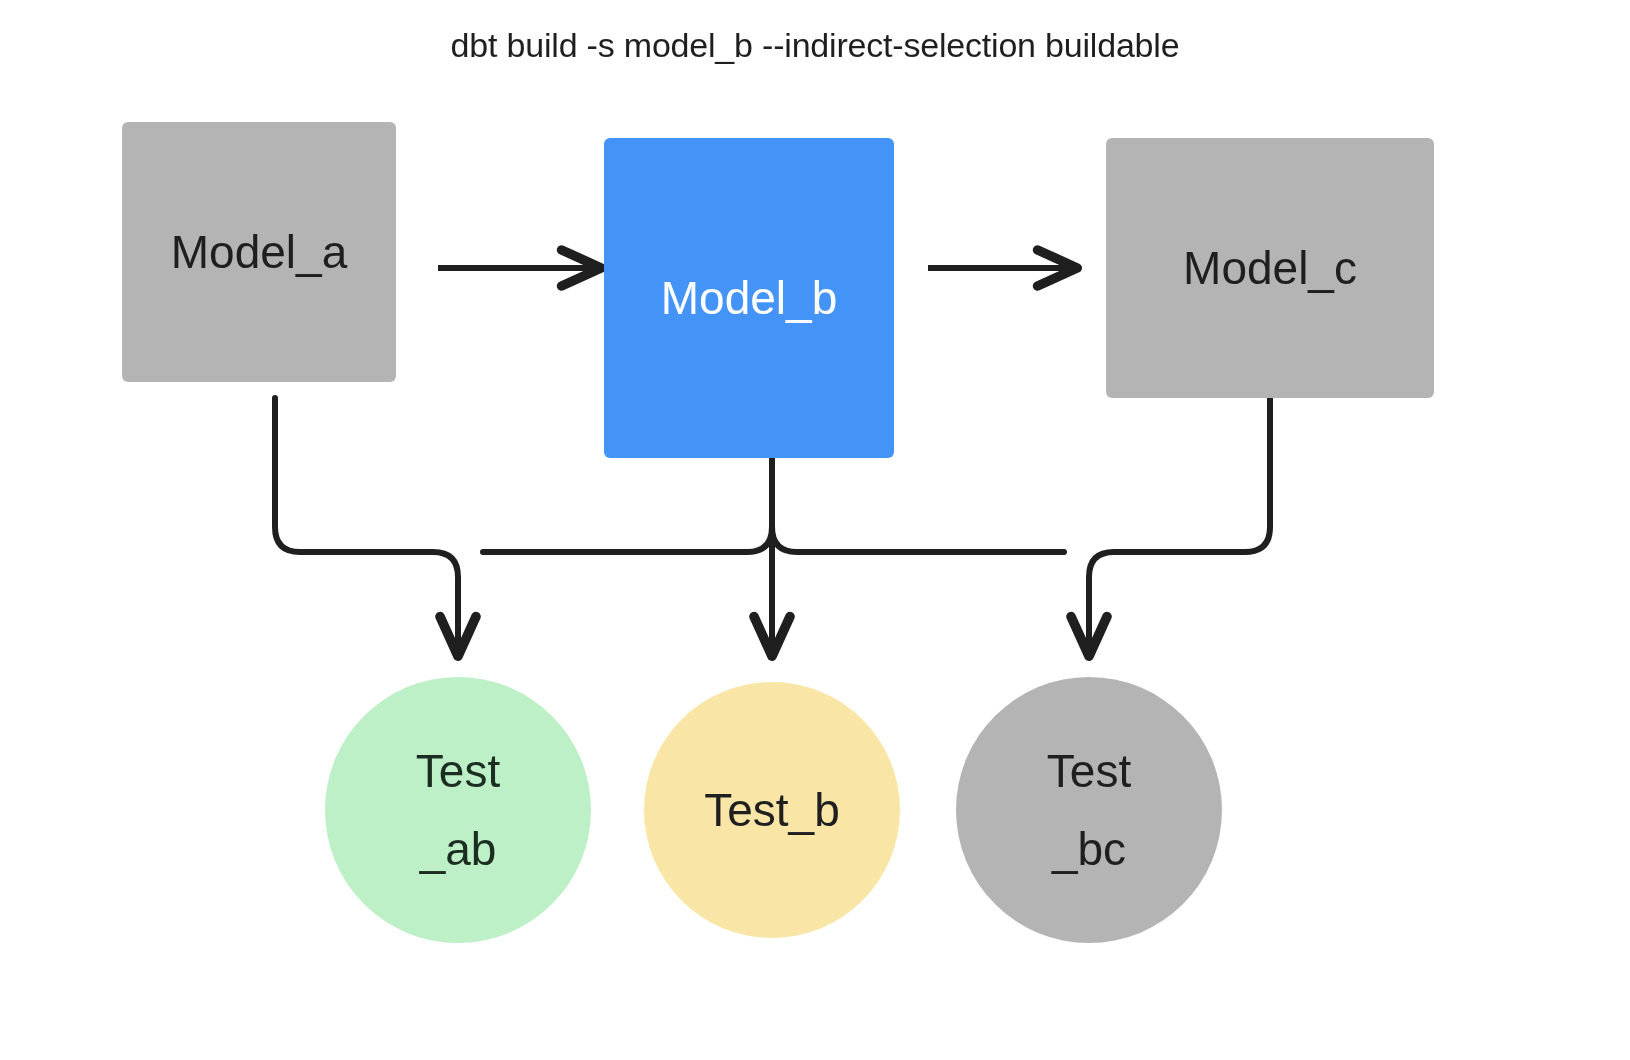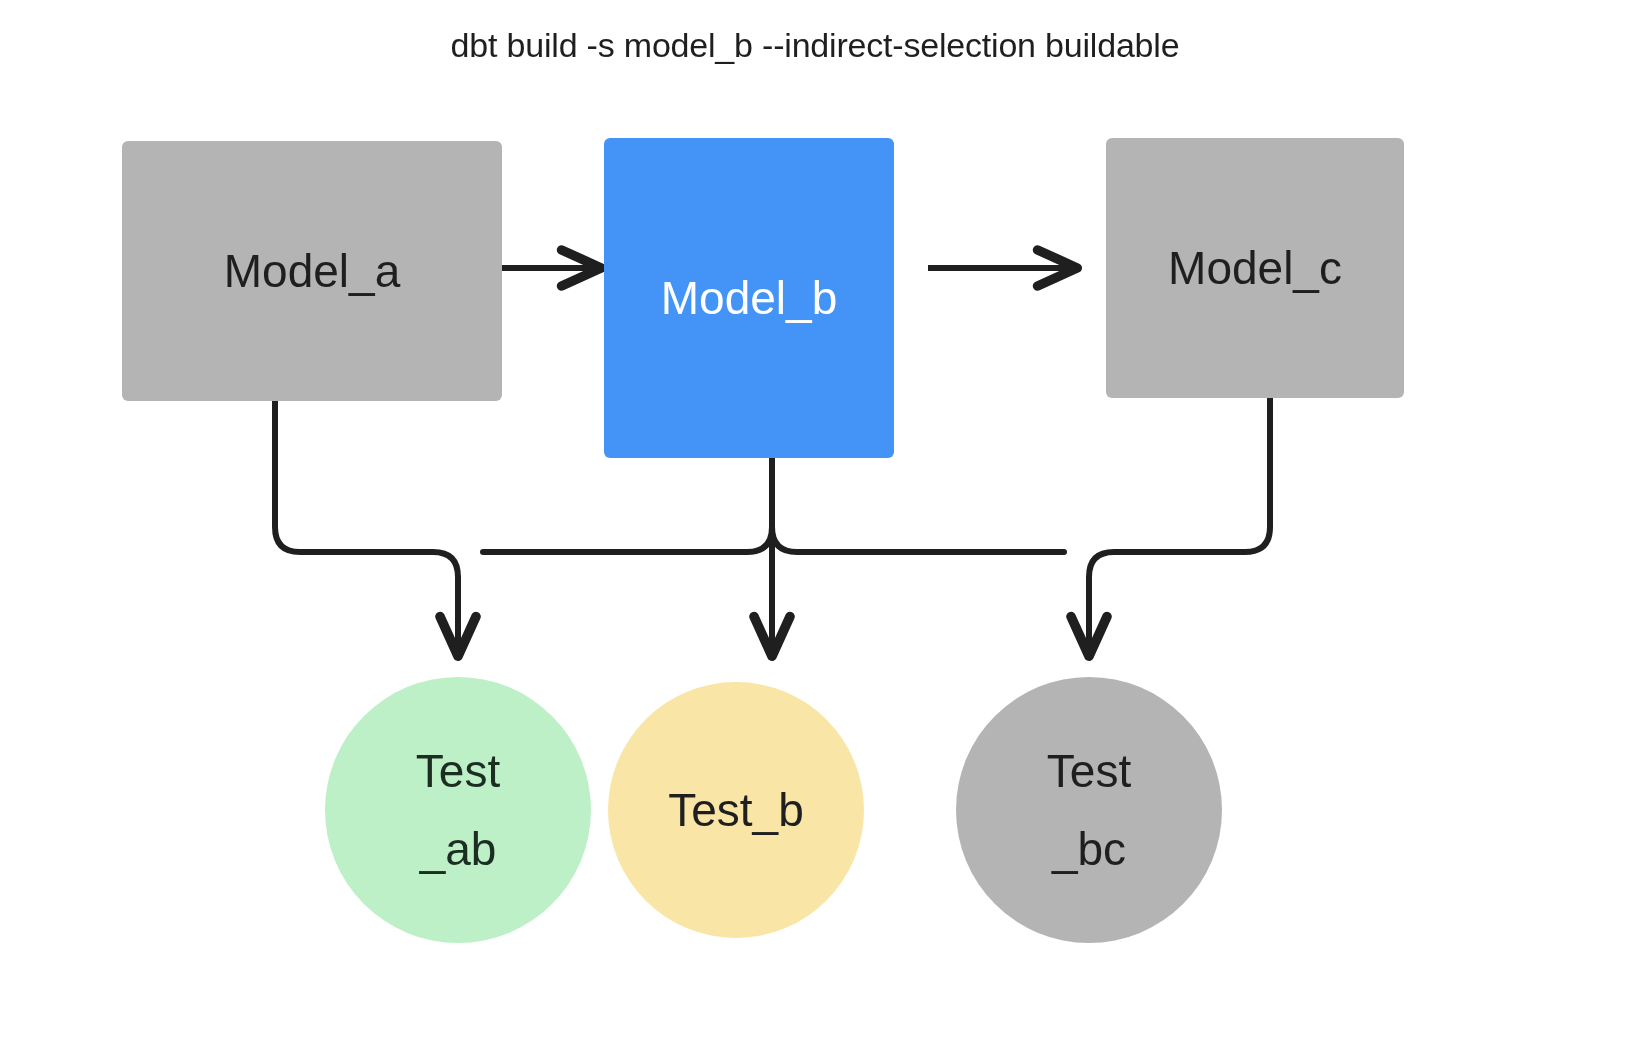--- a/index.html
+++ b/index.html
@@ -102,38 +102,38 @@
 
     <g>
       <path d="M772,527 Q772,552 797,552 L1064,552" fill="none" stroke="#1f1f1f" stroke-width="6" stroke-linecap="round" stroke-linejoin="round"></path>
     </g>
 
     <g>
       <path d="M1270,398 L1270,527 Q1270,552 1245,552 L1114,552 Q1089,552 1089,577 L1089,655" fill="none" stroke="#1f1f1f" stroke-width="6" stroke-linecap="round" stroke-linejoin="round" marker-end="url(#arrowhead)"></path>
     </g>
   </svg>
 
-  <div class="node-box" style="left:122px; top:141px; width:380px; height:260px; background:#b4b4b4;">
+  <div class="node-box" style="left:122px; top:122px; width:274px; height:260px; background:#b4b4b4;">
     <span class="node-label" style="color:#1f1f1f;">Model_a</span>
   </div>
 
   <div class="node-box" style="left:604px; top:138px; width:290px; height:320px; background:#4494f7;">
     <span class="node-label" style="color:#ffffff;">Model_b</span>
   </div>
 
-  <div class="node-box" style="left:1106px; top:138px; width:298px; height:260px; background:#b4b4b4;justify-content:center;">
+  <div class="node-box" style="left:1106px; top:138px; width:328px; height:260px; background:#b4b4b4;justify-content:center;">
     <span class="node-label" style="color:#1f1f1f;">Model_c</span>
   </div>
 
   <div class="node-circle" style="left:325px; top:677px; width:266px; height:266px; background:#bdf0c7;">
     <span class="node-label" style="color:#1c2e21;">Test
 _ab</span>
   </div>
 
-  <div class="node-circle" style="left:608px; top:682px; width:256px; height:256px; background:#f9e6a6;">
+  <div class="node-circle" style="left:644px; top:682px; width:256px; height:256px; background:#f9e6a6;">
     <span class="node-label" style="color:#1f1f1f;">Test_b</span>
   </div>
 
   <div class="node-circle" style="left:956px; top:677px; width:266px; height:266px; background:#b4b4b4;">
     <span class="node-label" style="color:#1f1f1f;">Test
 _bc</span>
   </div>
 
 </div>
 

